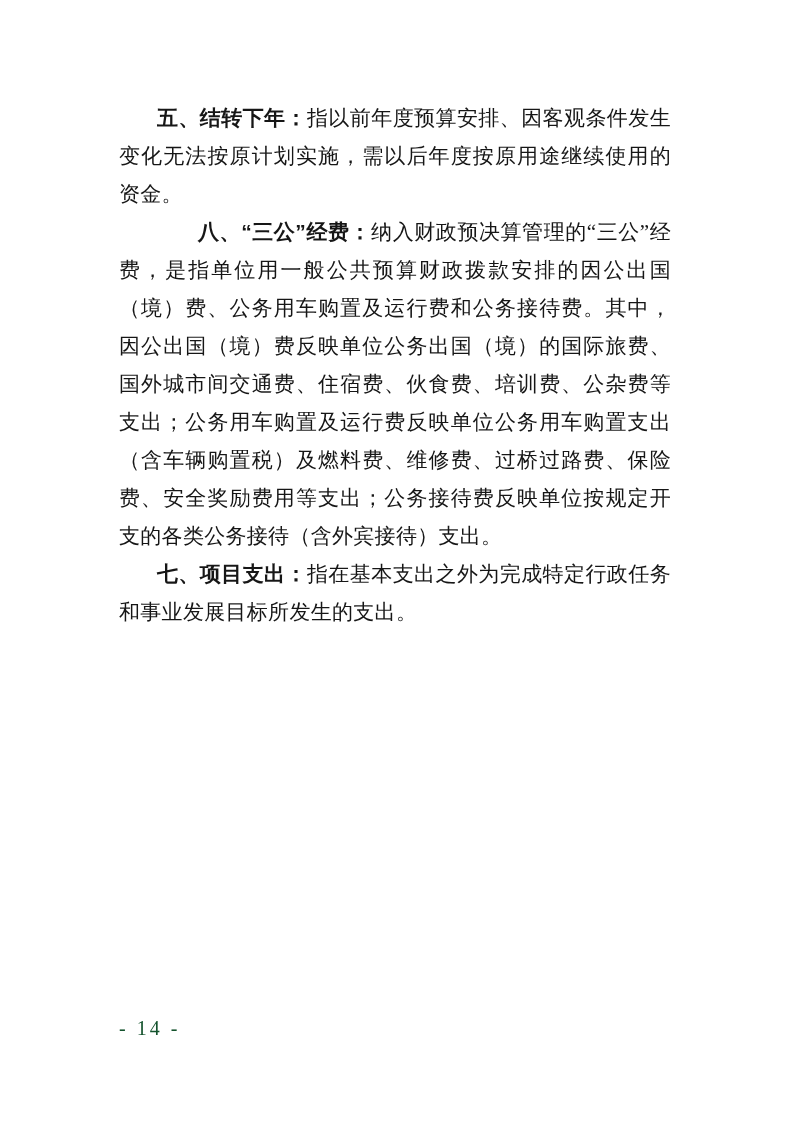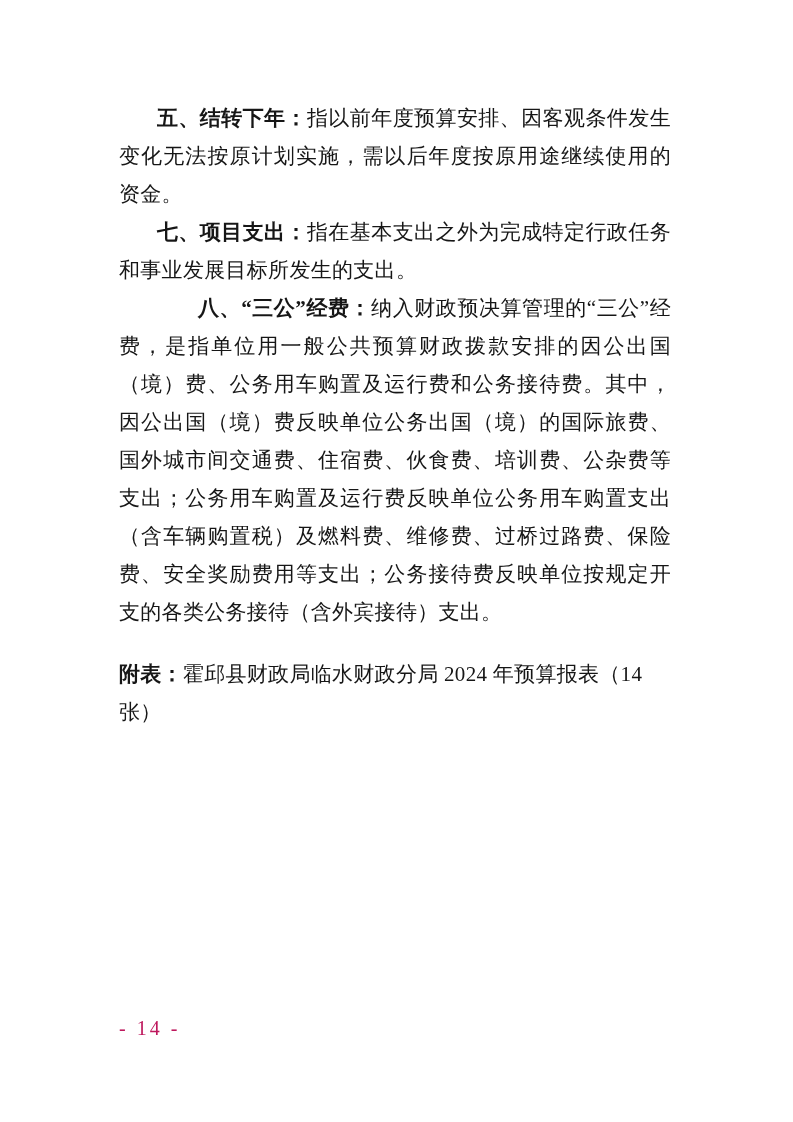--- a/index.html
+++ b/index.html
@@ -24,52 +24,51 @@
   }
   .para {
     margin: 0;
     font-size: 21px;
     line-height: 38px;
     text-align: justify;
     text-justify: inter-character;
     letter-spacing: 0.3px;
   }
   .para .head {
-    font-family: Liberation Serif, serif;
+    font-family: Liberation Sans, sans-serif;
     font-weight: 700;
   }
   .indent-sm { text-indent: 38px; }
   .indent-lg { text-indent: 79px; }
   .appendix {
     margin-top: 24px;
     text-align: left;
     text-indent: 0;
   }
   .footer {
     position: absolute;
     left: 119px;
     top: 1017px;
     font-size: 20px;
     letter-spacing: 3px;
-    color: #be185d;
+    color: #14532d;
     font-family: "Liberation Serif", "DejaVu Serif", serif;
   }
 </style>
 </head>
 <body>
 
 <div class="page">
   <div class="content">
 
     <p class="para indent-sm"><span class="head">五、结转下年：</span><span>指以前年度预算安排、因客观条件发生变化无法按原计划实施，需以后年度按原用途继续使用的资金。</span></p>
 
 
+    <p class="para indent-lg"><span class="head">八、“三公”经费：</span><span>纳入财政预决算管理的“三公”经费，是指单位用一般公共预算财政拨款安排的因公出国（境）费、公务用车购置及运行费和公务接待费。其中，因公出国（境）费反映单位公务出国（境）的国际旅费、国外城市间交通费、住宿费、伙食费、培训费、公杂费等支出；公务用车购置及运行费反映单位公务用车购置支出（含车辆购置税）及燃料费、维修费、过桥过路费、保险费、安全奖励费用等支出；公务接待费反映单位按规定开支的各类公务接待（含外宾接待）支出。</span></p>
+
     <p class="para indent-sm"><span class="head">七、项目支出：</span><span>指在基本支出之外为完成特定行政任务和事业发展目标所发生的支出。</span></p>
 
-    <p class="para indent-lg"><span class="head">八、“三公”经费：</span><span>纳入财政预决算管理的“三公”经费，是指单位用一般公共预算财政拨款安排的因公出国（境）费、公务用车购置及运行费和公务接待费。其中，因公出国（境）费反映单位公务出国（境）的国际旅费、国外城市间交通费、住宿费、伙食费、培训费、公杂费等支出；公务用车购置及运行费反映单位公务用车购置支出（含车辆购置税）及燃料费、维修费、过桥过路费、保险费、安全奖励费用等支出；公务接待费反映单位按规定开支的各类公务接待（含外宾接待）支出。</span></p>
 
-
-    <p class="para appendix"><span class="head">附表：</span><span>霍邱县财政局临水财政分局 2024 年预算报表（14 张）</span></p>
 
   </div>
 
   <div class="footer">- 14 -</div>
 </div>
 
 </body></html>

